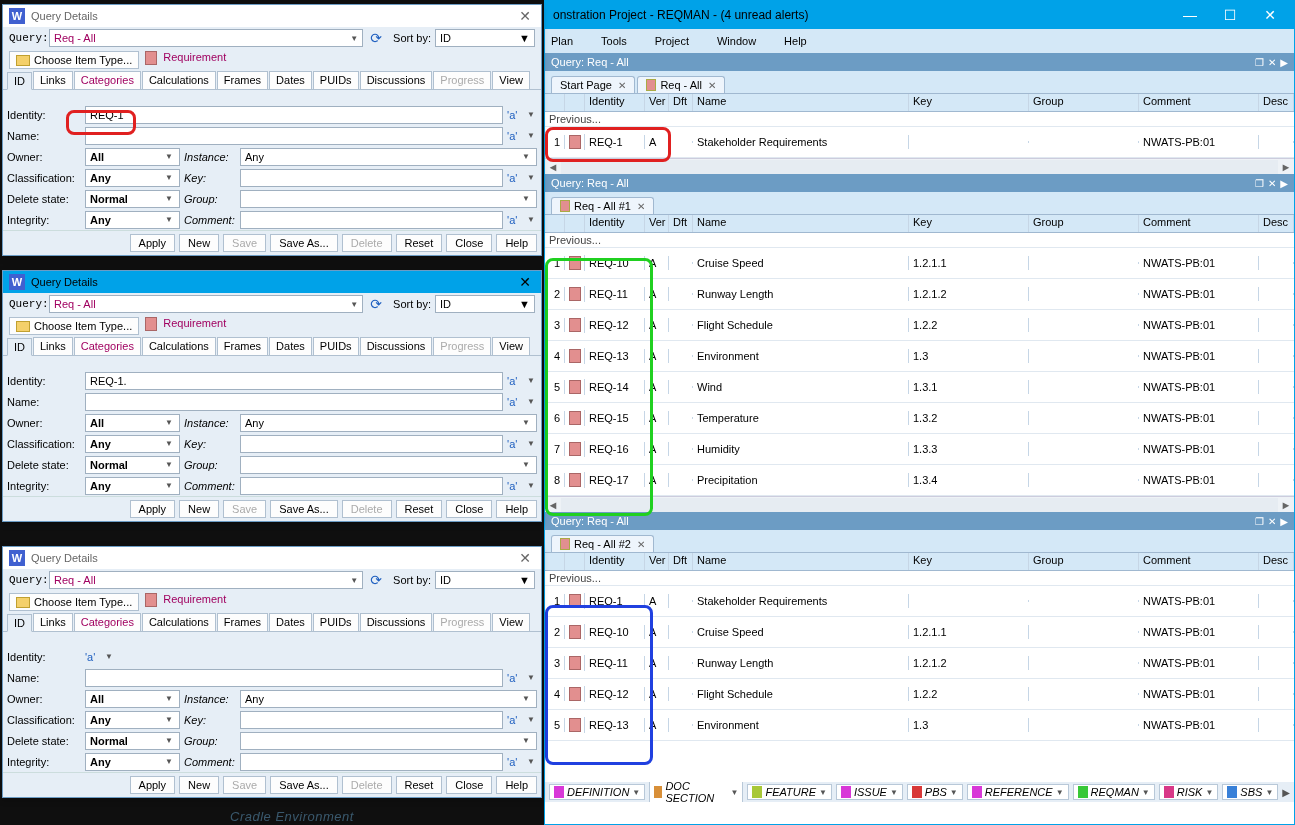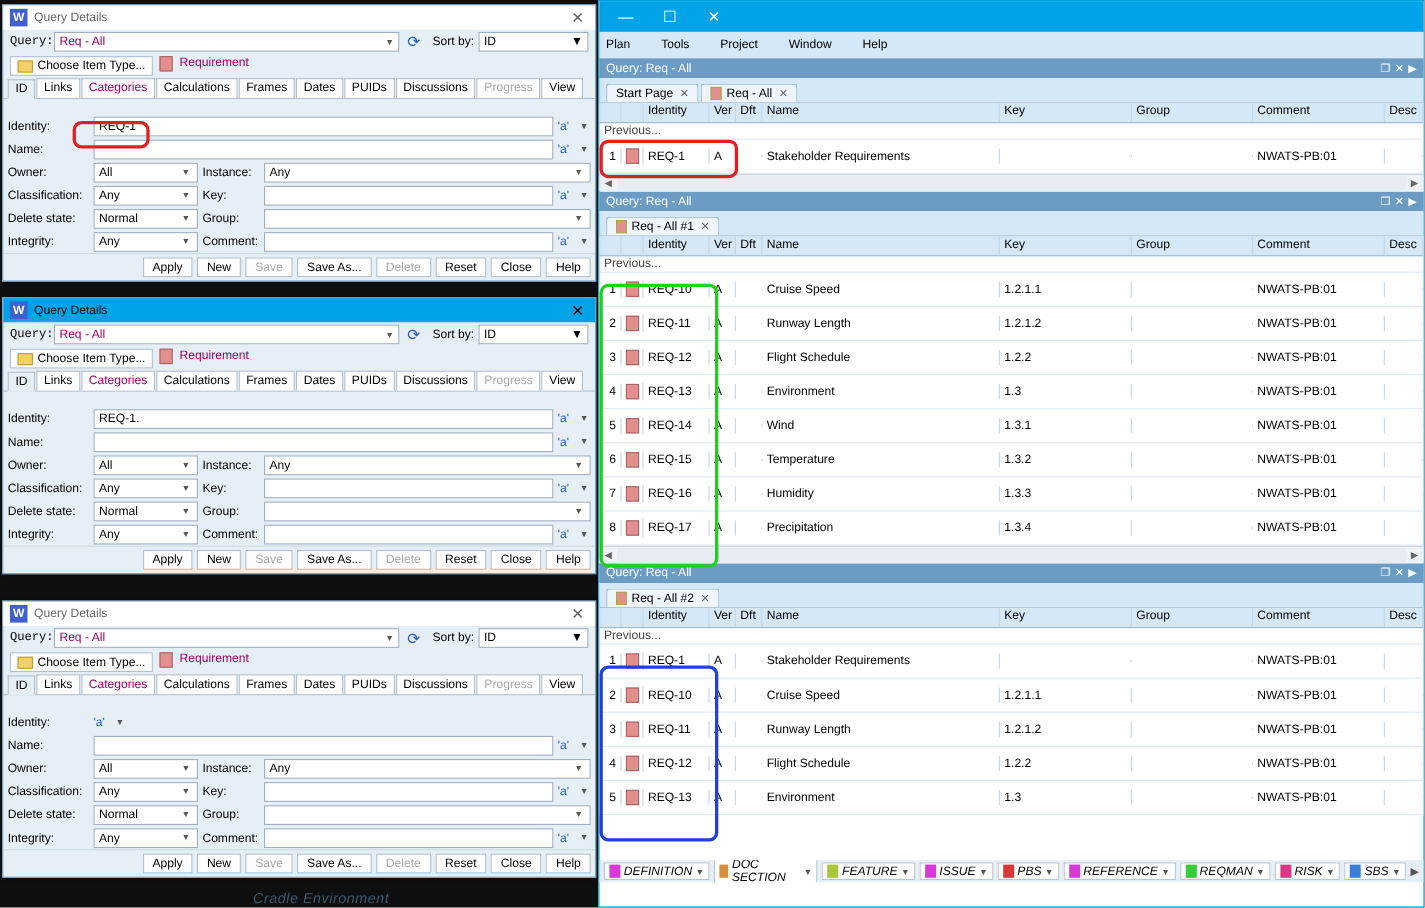--- a/index.html
+++ b/index.html
@@ -80,24 +80,24 @@
 .tabset { display:flex; padding:0 4px; gap:1px; }
 .tabset .t { background:#fdfdfd; border:1px solid #b0c0d0; border-bottom:none; padding:2px 6px; cursor:pointer; font-size:11px; }
 .tabset .t.active { background:#e6eef6; border-bottom:1px solid #e6eef6; position:relative; top:1px; }
 .tabset .t.disabled { color:#aaa; }
 .tabset .t.bold { color:#a00060; }
 
 .form-area { border-top:1px solid #b0c0d0; padding:14px 4px 0 4px; }
 .frow { display:flex; align-items:center; height:21px; gap:4px; }
 .frow .flabel { width:74px; }
 .frow .finput { flex:1; background:#fff; border:1px solid #a0b0c0; height:18px; padding:0 4px; }
-.frow .finput.half { flex:0 0 95px; }
+.frow .finput.half { flex:0 0 95px;font-weight:bold; }
 .frow .small-a { width:14px; color:#2060c0; cursor:pointer; }
 .frow .dd2 { font-size:8px; color:#555; padding:0 2px; }
-.frow .flabel2 { width:52px; }
+.frow .flabel2 { width:52px;font-style:italic; }
 .frow .finput2 { flex:1; background:#fff; border:1px solid #a0b0c0; height:18px; padding:0 4px; display:flex; align-items:center; justify-content:space-between; }
 
 .btn-row { display:flex; gap:4px; padding:3px 4px; justify-content:flex-end; border-top:1px solid #cdd; }
 .btn-row button { background:#fdfdfd; border:1px solid #b0c0d0; padding:2px 8px; cursor:pointer; }
 .btn-row button:disabled { color:#aaa; }
 
 
 .hl { position:absolute; border:3px solid; border-radius:8px; pointer-events:none; }
 .hl.red { border-color:#e02020; }
 .hl.green { border-color:#20d020; }
@@ -106,20 +106,21 @@
 
 .watermark { position:absolute; left:230px; bottom:1px; color:#58a; font-size:13px; font-style:italic; letter-spacing:.5px; opacity:.6; }
 
 .grid-body { position:relative; }
 </style>
 </head>
 <body>
 
 <div class="main-window">
   <div class="titlebar">
+    <span class="title">onstration Project - REQMAN - (4 unread alerts)</span>
     <div class="win-btns">
       <div class="win-btn">—</div>
       <div class="win-btn">☐</div>
       <div class="win-btn">✕</div>
     </div>
   </div>
   <div class="menubar">
     <span>Plan</span>
     <span>Tools</span>
     <span>Project</span>

